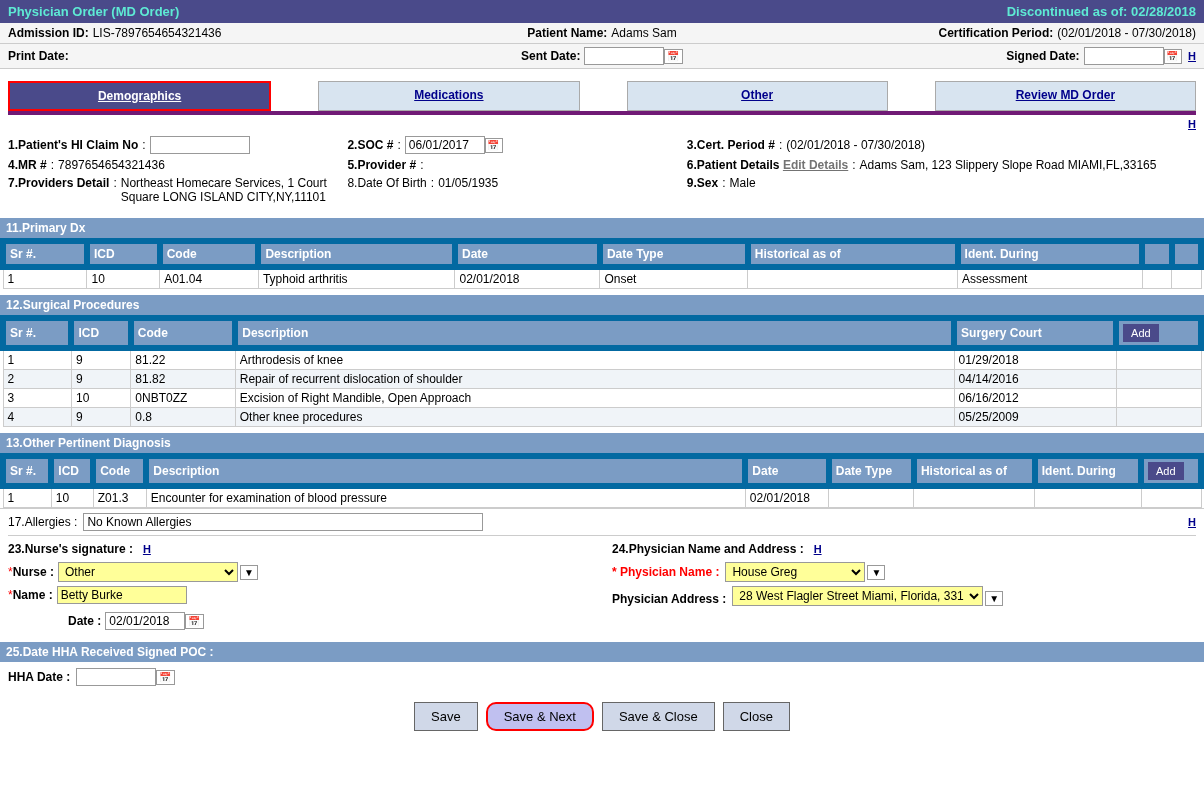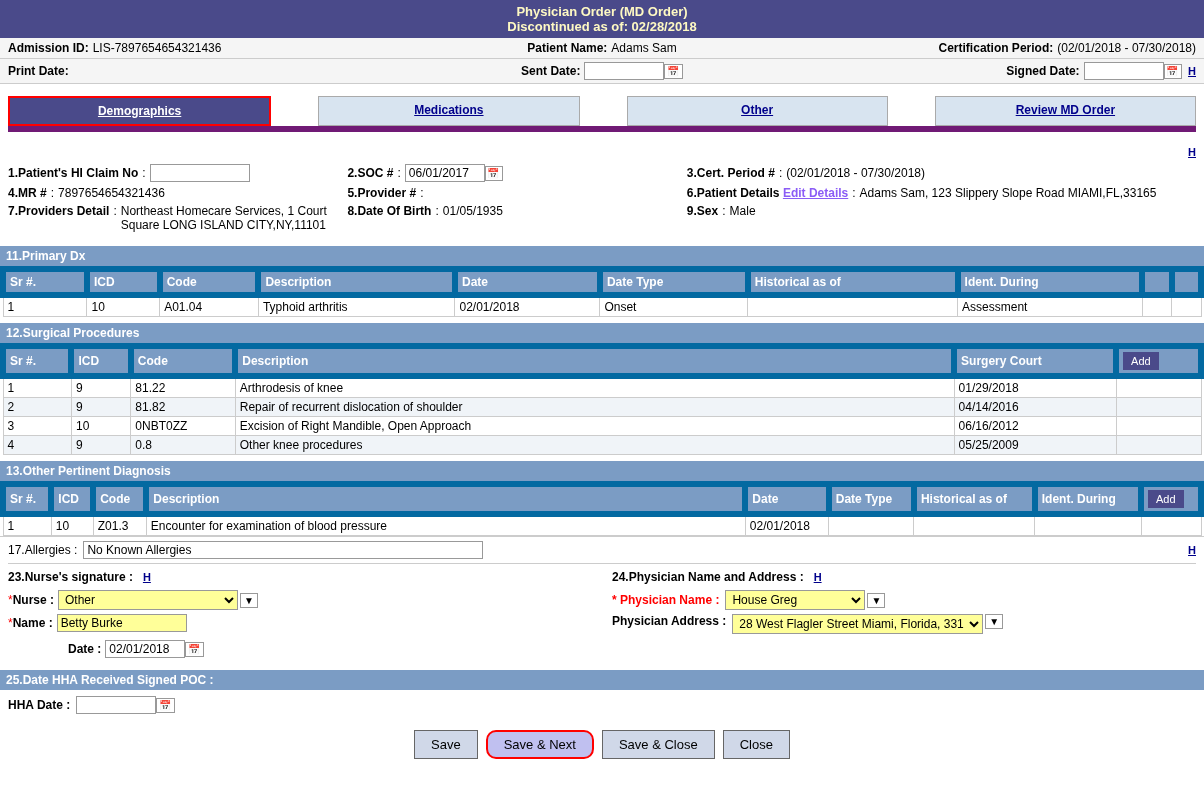--- a/index.html
+++ b/index.html
@@ -1,29 +1,29 @@
 <!DOCTYPE html>
 <html><head>
   <meta charset="utf-8">
   <style>
     * { box-sizing: border-box; margin: 0; padding: 0; font-family: Arial, sans-serif; font-size: 12px; }
     body { background: #fff; width: 1204px; }
 
-    .header-bar { background: #4a4a8a; color: #fef9c3; padding: 4px 8px; display: flex; justify-content: space-between; align-items: center; flex-direction: column; }
+    .header-bar { background: #4a4a8a; color: #5eead4; padding: 4px 8px; display: flex; justify-content: space-between; align-items: center; }
     .header-bar .title { font-weight: bold; font-size: 13px; }
     .header-bar .discontinued { font-weight: bold; font-size: 13px; }
 
     .info-row { display: flex; align-items: center; padding: 3px 8px; border-bottom: 1px solid #ccc; background: #f5f5f5; }
     .info-row .field { display: flex; align-items: center; flex: 1; }
     .info-row .field label { font-weight: bold; margin-right: 4px; white-space: nowrap; }
     .info-row .field .value { color: #000; }
 
     .info-row2 { display: flex; align-items: center; padding: 3px 8px; border-bottom: 1px solid #ccc; background: #f5f5f5; }
 
-    .tabs { display: flex; border-bottom: 6px solid #701a75; margin: 6px 4px 12px 4px; gap: 47px; }
+    .tabs { display: flex; border-bottom: 4px solid #701a75; margin: 6px 4px 1px 4px; gap: 47px; }
     .tab { flex: 1; text-align: center; padding: 6px 4px; border: 1px solid #aaa; cursor: pointer; text-decoration: underline; color: #00008b; background: #d8e4f0; font-weight: bold; }
     .tab.active { background: #4a4a8a; color: #fff; text-decoration: underline; border: 2px solid red; }
 
     .section-header { background: #7b9cc4; color: #fff; padding: 3px 6px; font-weight: bold; font-size: 12px; margin-top: 6px; }
 
     input[type=text] { border: 1px solid #999; padding: 1px 3px; font-size: 12px; }
     .date-input { width: 80px; }
     .cal-btn { background: #fff; border: 1px solid #999; cursor: pointer; padding: 1px 2px; font-size: 10px; }
 
     table { width: 100%; border-collapse: collapse; font-size: 12px; }
@@ -129,34 +129,34 @@
     <div style="flex:1;display:flex;align-items:center;">
       <label style="font-weight:bold;margin-right:4px;">4.MR #</label>
       <span style="margin-right:4px;">:</span>
       <span>7897654654321436</span>
     </div>
     <div style="flex:1;display:flex;align-items:center;">
       <label style="font-weight:bold;margin-right:4px;">5.Provider #</label>
       <span style="margin-right:4px;">:</span>
     </div>
     <div style="flex:1.5;display:flex;align-items:flex-start;">
-      <label style="font-weight:bold;margin-right:4px;white-space:nowrap;">6.Patient Details <a href="#" style="color:#8b5cf6;text-decoration:underline;">Edit Details</a></label>
+      <label style="font-weight:bold;margin-right:4px;white-space:nowrap;">6.Patient Details <a href="#" style="color:#737373;text-decoration:underline;">Edit Details</a></label>
       <span style="margin-right:4px;">:</span>
       <span>Adams Sam, 123 Slippery Slope Road MIAMI,FL,33165</span>
     </div>
   </div>
 
   <div style="display:flex;align-items:flex-start;margin-bottom:4px;">
     <div style="flex:1;display:flex;align-items:flex-start;">
       <label style="font-weight:bold;margin-right:4px;white-space:nowrap;">7.Providers Detail</label>
       <span style="margin-right:4px;">:</span>
       <span>Northeast Homecare Services, 1 Court Square LONG ISLAND CITY,NY,11101</span>
     </div>
     <div style="flex:1;display:flex;align-items:center;">
-      <label style="font-weight:bold;margin-right:4px;">8.Date Of Birth</label>
+      <label style="font-weight:normal;margin-right:4px;">8.Date Of Birth</label>
       <span style="margin-right:4px;">:</span>
       <span>01/05/1935</span>
     </div>
     <div style="flex:1.5;display:flex;align-items:center;">
       <label style="font-weight:bold;margin-right:4px;">9.Sex</label>
       <span style="margin-right:4px;">:</span>
       <span>Male</span>
     </div>
   </div>
 </div>
@@ -320,21 +320,21 @@
       <a class="h-anchor">H</a>
     </div>
     <div style="display:flex;align-items:center;margin-bottom:4px;">
       <label style="font-weight:bold;color:red;margin-right:6px;">* Physician Name :</label>
       <select style="background:#ffff99;min-width:140px;">
         <option>House Greg</option>
         <option>Physician 2</option>
       </select>
       <span style="margin-left:2px;border:1px solid #999;background:#fff;padding:1px 3px;cursor:pointer;font-size:10px;">▼</span>
     </div>
-    <div style="display:flex;align-items:flex-start;">
+    <div style="display:flex;align-items:flex-end;">
       <label style="font-weight:bold;margin-right:6px;white-space:nowrap;">Physician Address :</label>
       <select style="min-width:240px;">
         <option>28 West Flagler Street Miami, Florida, 331</option>
       </select>
       <span style="margin-left:2px;border:1px solid #999;background:#fff;padding:1px 3px;cursor:pointer;font-size:10px;">▼</span>
     </div>
   </div>
 </div>
 
 <div class="section-header" style="display:flex;justify-content:space-between;align-items:center;">

